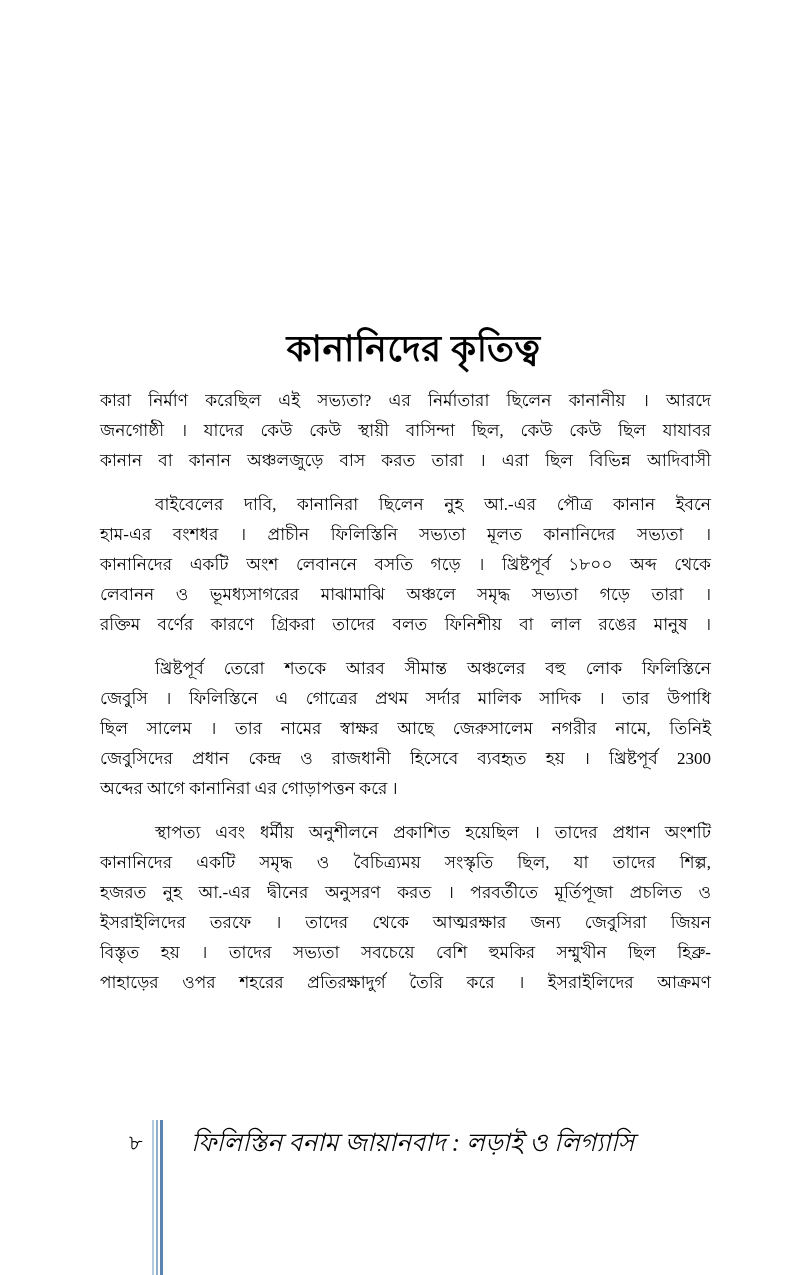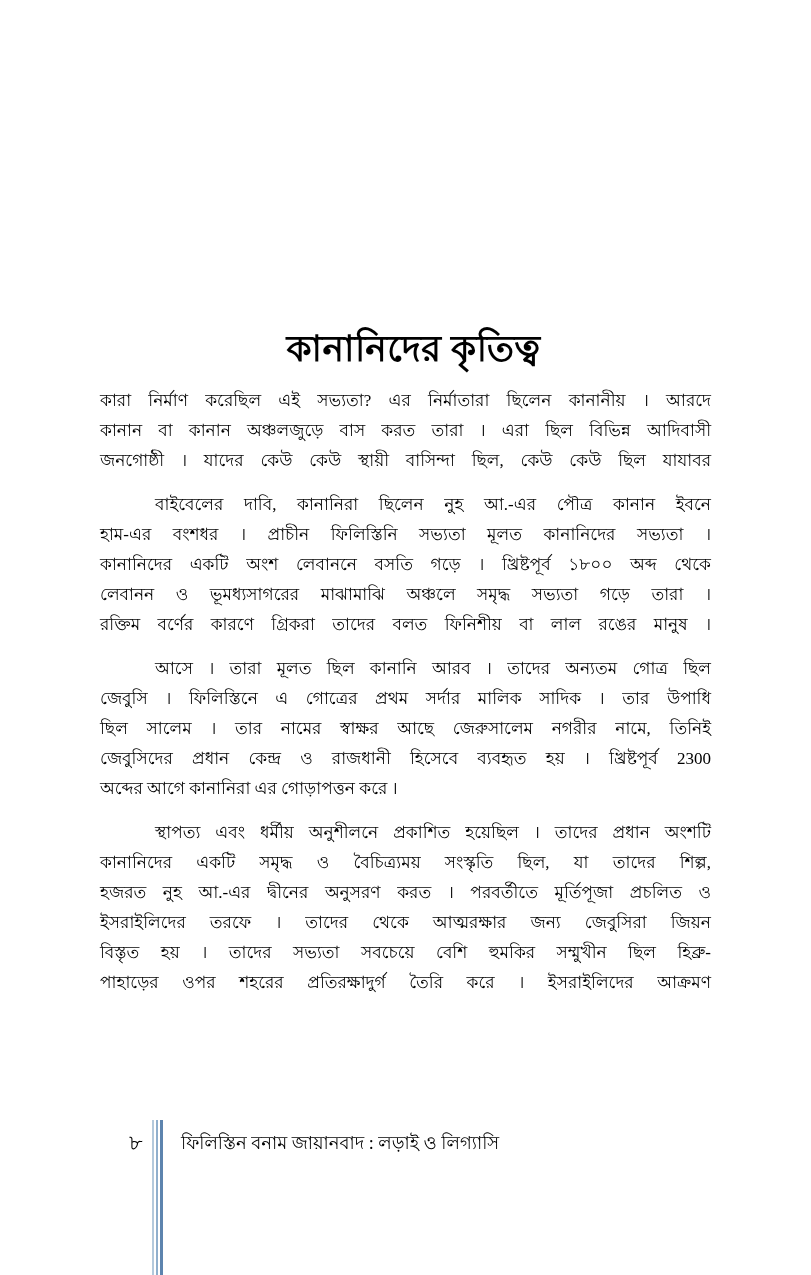--- a/index.html
+++ b/index.html
@@ -62,51 +62,52 @@
     top: 1120px;
     height: 155px;
     display: flex;
     gap: 2px;
   }
   .sep-bar-1 { width: 2px; height: 100%; background: #b3c9dc; }
   .sep-bar-2 { width: 2px; height: 100%; background: #8fafcd; }
   .sep-bar-3 { width: 3px; height: 100%; background: #5d84ae; }
   .footer-title {
     position: absolute;
-    left: 181px;
+    left: 191px;
     top: 1128px;
-    font-size: 18px;
+    font-size: 25px;
     line-height: 30px;
+    font-style: italic;
   }
 </style>
 </head>
 <body>
 
 <div class="book-page">
 
   <h1 class="chapter-title">কানানিদের কৃতিত্ব</h1>
 
   <div class="body-text">
 
     <div class="para">
       <div class="line">কারা নির্মাণ করেছিল এই সভ্যতা? এর নির্মাতারা ছিলেন কানানীয় । আরদে</div>
+      <div class="line">জনগোষ্ঠী । যাদের কেউ কেউ স্থায়ী বাসিন্দা ছিল, কেউ কেউ ছিল যাযাবর</div>
       <div class="line">কানান বা কানান অঞ্চলজুড়ে বাস করত তারা । এরা ছিল বিভিন্ন আদিবাসী</div>
-      <div class="line">জনগোষ্ঠী । যাদের কেউ কেউ স্থায়ী বাসিন্দা ছিল, কেউ কেউ ছিল যাযাবর</div>
     </div>
 
     <div class="para indented">
       <div class="line">বাইবেলের দাবি, কানানিরা ছিলেন নুহ আ.-এর পৌত্র কানান ইবনে</div>
       <div class="line">হাম-এর বংশধর । প্রাচীন ফিলিস্তিনি সভ্যতা মূলত কানানিদের সভ্যতা ।</div>
       <div class="line">কানানিদের একটি অংশ লেবাননে বসতি গড়ে । খ্রিষ্টপূর্ব ১৮০০ অব্দ থেকে</div>
       <div class="line">লেবানন ও ভূমধ্যসাগরের মাঝামাঝি অঞ্চলে সমৃদ্ধ সভ্যতা গড়ে তারা ।</div>
       <div class="line">রক্তিম বর্ণের কারণে গ্রিকরা তাদের বলত ফিনিশীয় বা লাল রঙের মানুষ ।</div>
     </div>
 
     <div class="para indented">
-      <div class="line">আসে । তারা মূলত ছিল কানানি আরব । তাদের অন্যতম গোত্র ছিল</div>
+      <div class="line">খ্রিষ্টপূর্ব তেরো শতকে আরব সীমান্ত অঞ্চলের বহু লোক ফিলিস্তিনে</div>
       <div class="line">জেবুসি । ফিলিস্তিনে এ গোত্রের প্রথম সর্দার মালিক সাদিক । তার উপাধি</div>
       <div class="line">ছিল সালেম । তার নামের স্বাক্ষর আছে জেরুসালেম নগরীর নামে, তিনিই</div>
       <div class="line">জেবুসিদের প্রধান কেন্দ্র ও রাজধানী হিসেবে ব্যবহৃত হয় । খ্রিষ্টপূর্ব 2300</div>
       <div class="line last">অব্দের আগে কানানিরা এর গোড়াপত্তন করে ।</div>
     </div>
 
     <div class="para indented">
       <div class="line">স্থাপত্য এবং ধর্মীয় অনুশীলনে প্রকাশিত হয়েছিল । তাদের প্রধান অংশটি</div>
       <div class="line">কানানিদের একটি সমৃদ্ধ ও বৈচিত্র্যময় সংস্কৃতি ছিল, যা তাদের শিল্প,</div>
       <div class="line">হজরত নুহ আ.-এর দ্বীনের অনুসরণ করত । পরবর্তীতে মূর্তিপূজা প্রচলিত ও</div>

